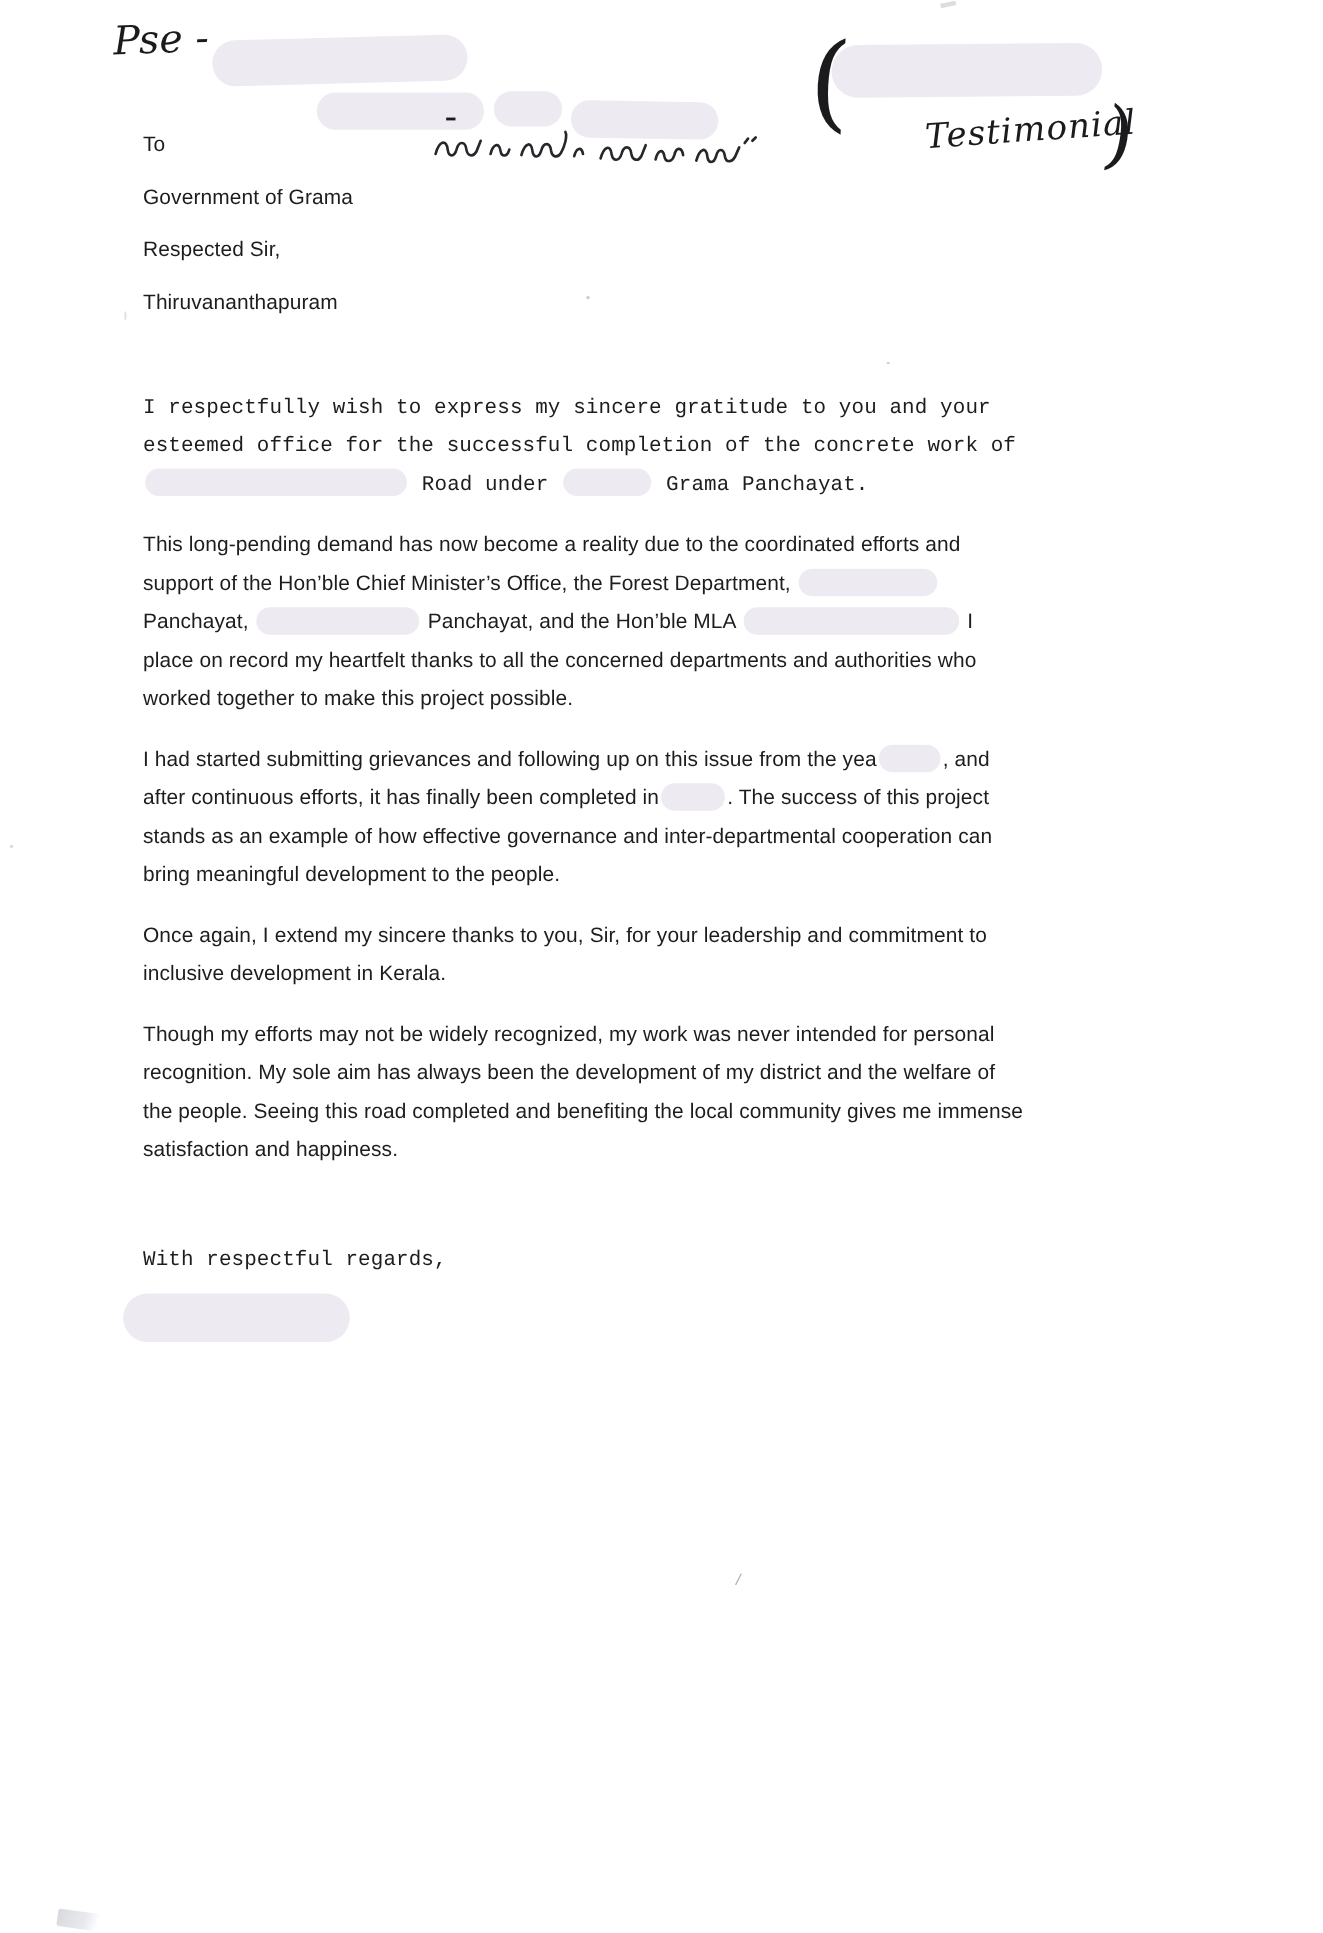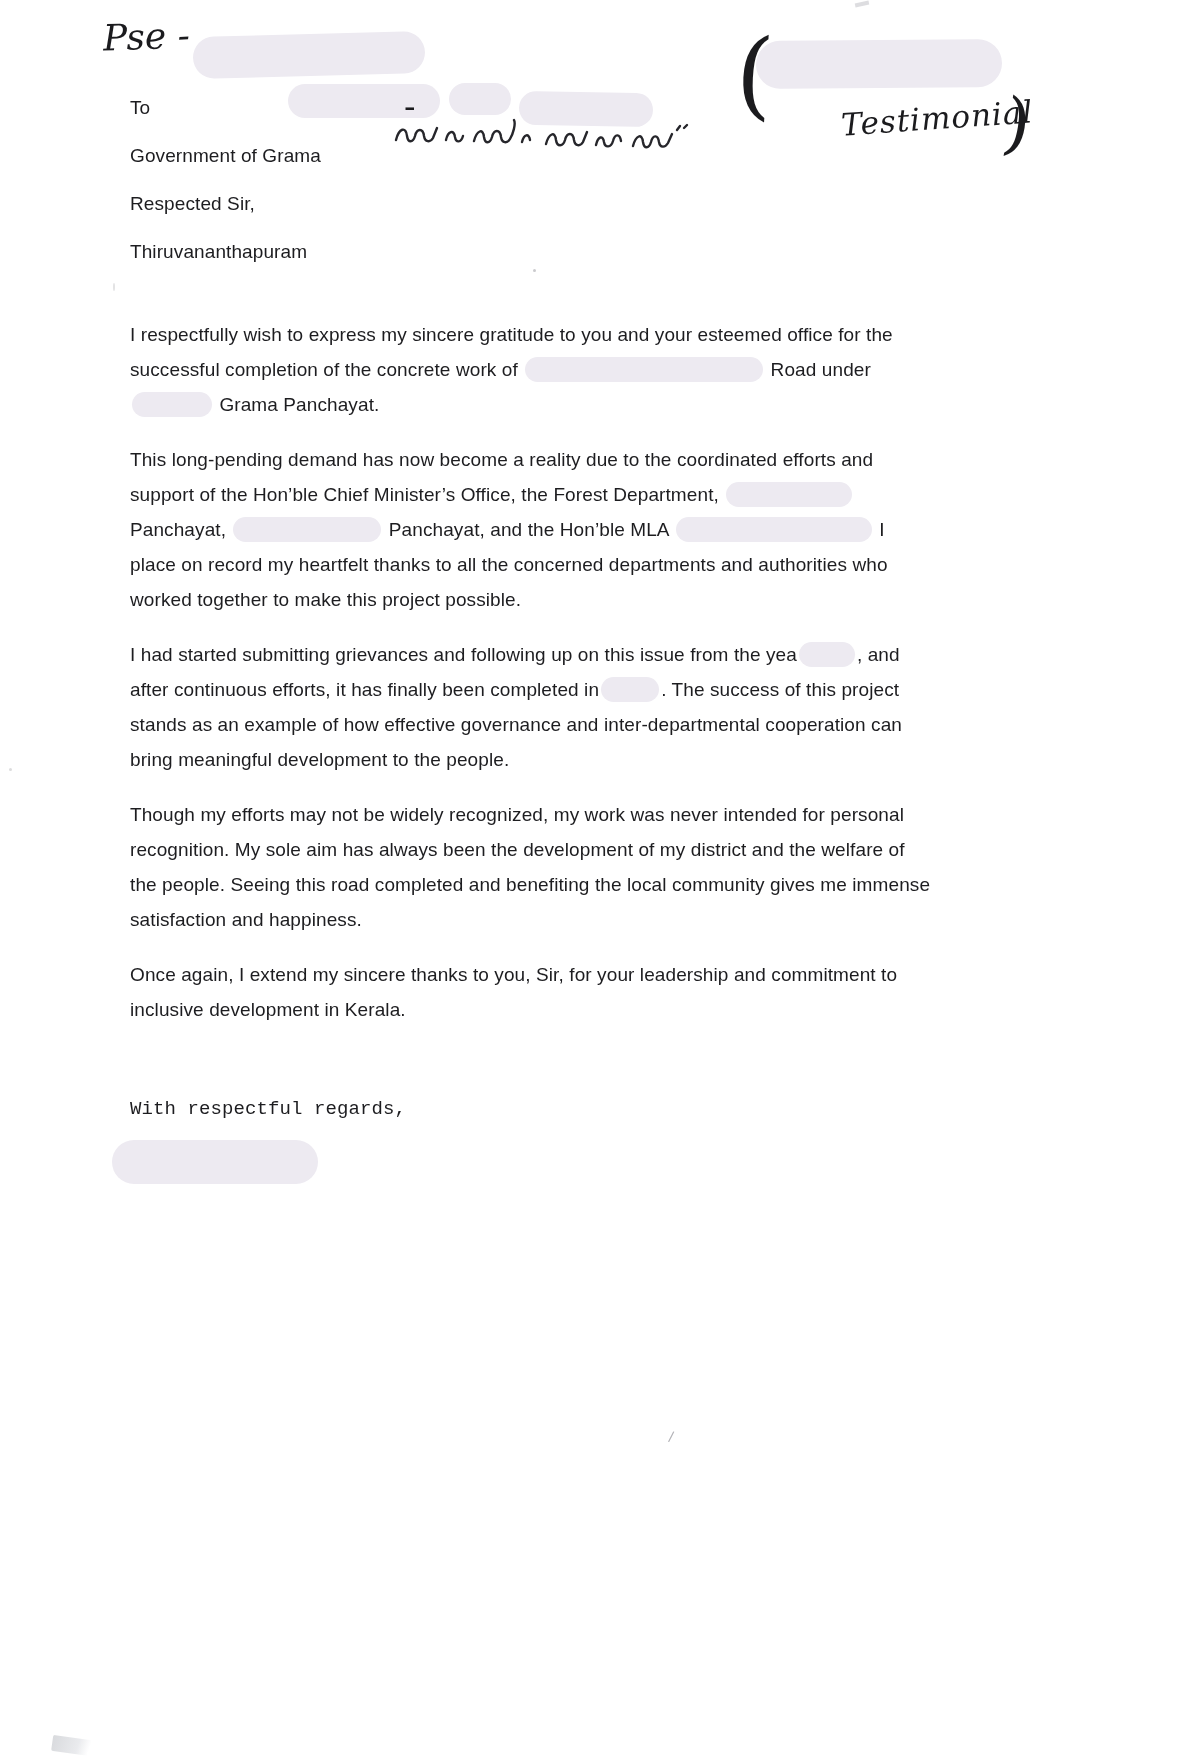--- a/index.html
+++ b/index.html
@@ -29,28 +29,28 @@
   .blob-a{left:193px;top:34px;width:232px;height:42px;border-radius:21px;transform:rotate(-1.5deg);}
   .blob-b{left:288px;top:84px;width:152px;height:34px;border-radius:17px;}
   .blob-c{left:449px;top:83px;width:62px;height:32px;border-radius:16px;}
   .blob-d{left:519px;top:92px;width:134px;height:34px;border-radius:17px;transform:rotate(1deg);}
   .blob-e{left:756px;top:40px;width:246px;height:48px;border-radius:24px;transform:rotate(-.5deg);}
   .hw-dash{left:404px;top:86px;font-size:34px;font-style:normal;}
   .scribble{left:390px;top:110px;}
   
   .letter{
     position:absolute;left:0;top:0;width:1152px;
-    padding:90px 218px 0 130px;
+    padding:114px 218px 0 130px;
     box-sizing:border-box;
     font-size:19px;line-height:35px;
     letter-spacing:.1px;
   }
   .addr-line{margin:0 0 13px 0;}
   .para{margin:0 0 20px 0;}
-  .para.first{margin-top:48px;}
+  .para.first{margin-top:60px;font-family:Liberation Mono, monospace;}
   .inline-redact{
     display:inline-block;height:25px;border-radius:13px;
     background:#edeaf1;vertical-align:-6px;margin:0 2px;
   }
   .closing-block{margin-top:65px;}
   .closing-line{margin:0 0 13px 0;font-family:Liberation Mono, monospace;}
   .sig-blob{
     display:block;margin:8px 0 0 -18px;
     width:206px;height:44px;border-radius:22px;
   }
@@ -98,22 +98,22 @@
     <div id="address">
         <p class="addr-line">To</p>
         <p class="addr-line">Government of Grama</p>
         <p class="addr-line">Respected Sir,</p>
         <p class="addr-line">Thiruvananthapuram</p>
       </div>
     <div id="paragraphs">
         <p class="para first">I respectfully wish to express my sincere gratitude to you and your esteemed office for the successful completion of the concrete work of <span class="inline-redact" style="width: 238px;"></span> Road under <span class="inline-redact" style="width: 80px;"></span> Grama Panchayat.</p>
         <p class="para">This long-pending demand has now become a reality due to the coordinated efforts and support of the Hon’ble Chief Minister’s Office, the Forest Department, <span class="inline-redact" style="width: 126px;"></span> Panchayat, <span class="inline-redact" style="width: 148px;"></span> Panchayat, and the Hon’ble MLA <span class="inline-redact" style="width: 196px;"></span> I place on record my heartfelt thanks to all the concerned departments and authorities who worked together to make this project possible.</p>
         <p class="para">I had started submitting grievances and following up on this issue from the yea<span class="inline-redact" style="width: 56px;"></span>, and after continuous efforts, it has finally been completed in<span class="inline-redact" style="width: 58px;"></span>. The success of this project stands as an example of how effective governance and inter-departmental cooperation can bring meaningful development to the people.</p>
+        <p class="para">Once again, I extend my sincere thanks to you, Sir, for your leadership and commitment to inclusive development in Kerala.</p>
         <p class="para">Though my efforts may not be widely recognized, my work was never intended for personal recognition. My sole aim has always been the development of my district and the welfare of the people. Seeing this road completed and benefiting the local community gives me immense satisfaction and happiness.</p>
-        <p class="para">Once again, I extend my sincere thanks to you, Sir, for your leadership and commitment to inclusive development in Kerala.</p>
       </div>
     <div id="closing" class="closing-block">
 
     <p class="closing-line">With respectful regards,</p>
       </div>
     <span class="redact sig-blob"></span>
   </div>
 
   <span class="speck" style="left:533px;top:269px;width:3px;height:3px;"></span>
   <span class="speck" style="left:806px;top:329px;width:3px;height:2px;"></span>

